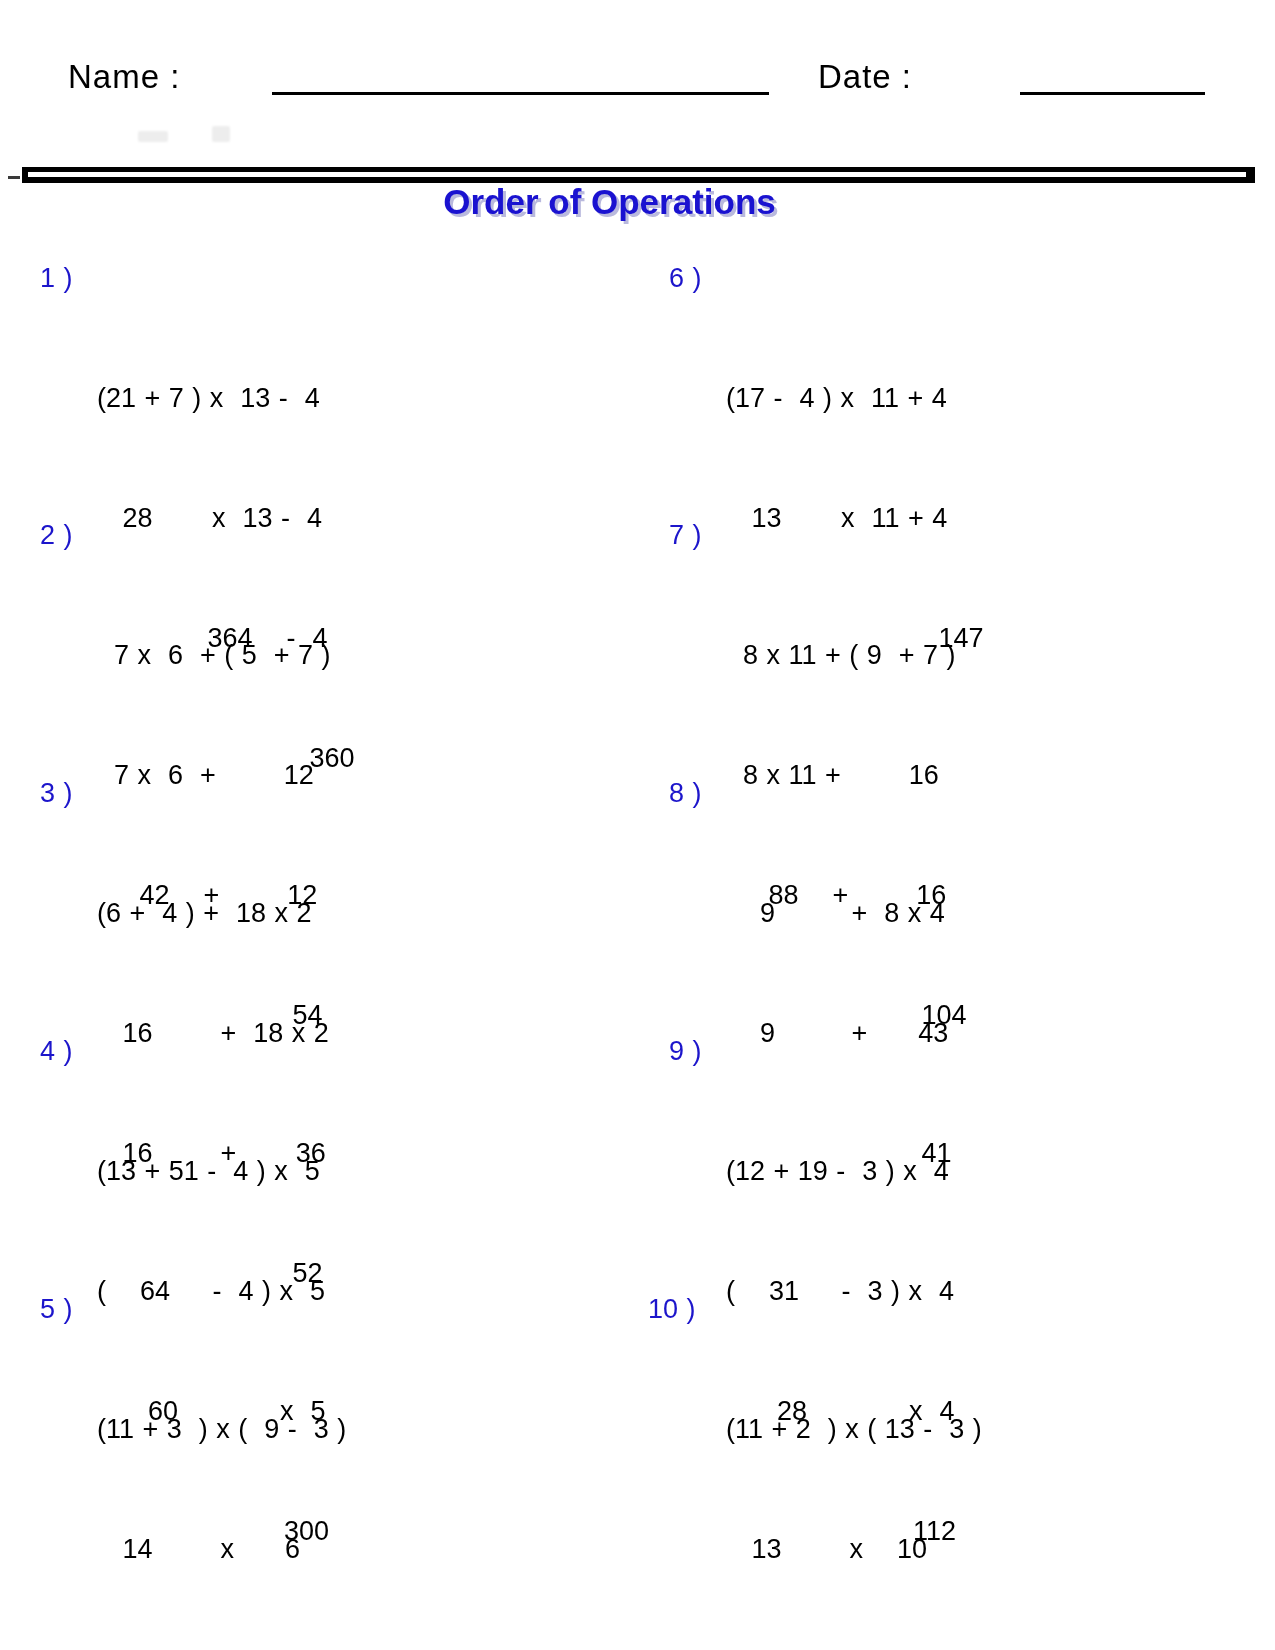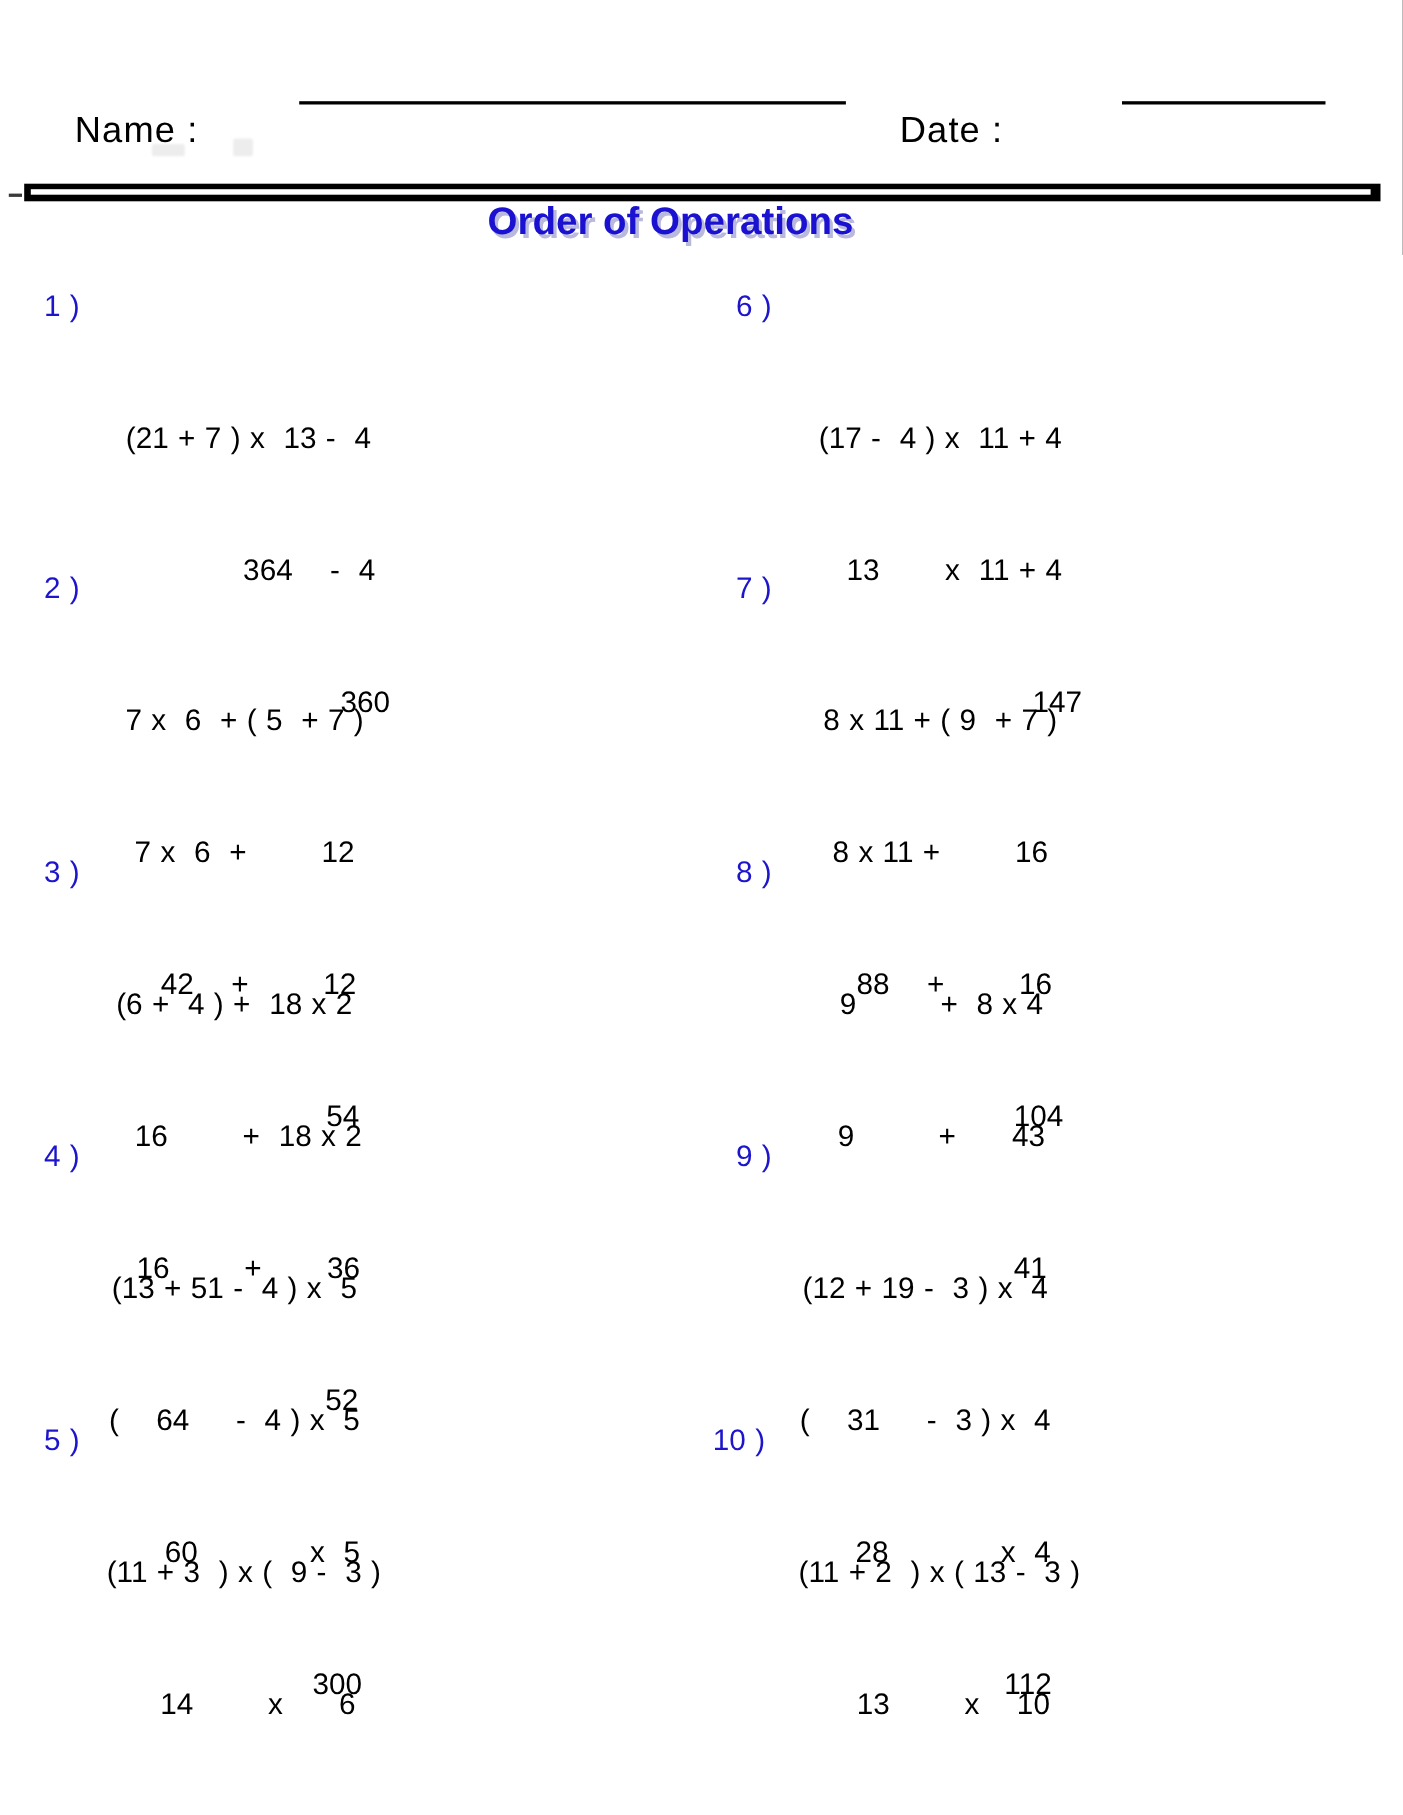--- a/index.html
+++ b/index.html
@@ -11,21 +11,20 @@
     overflow:hidden;
     font-family:"Liberation Sans","DejaVu Sans",sans-serif;
     color:#000;
   }
   
   .hdr-label{
     position:absolute;
     font-size:33px;
     letter-spacing:1px;
     white-space:pre;
-    margin-top:41px;
   }
   .name-label{left:68px;top:58px;}
   .date-label{left:818px;top:58px;}
   .blank-line{position:absolute;height:3px;background:#000;}
   .name-blank{left:272px;top:92px;width:497px;}
   .date-blank{left:1020px;top:92px;width:185px;}
   
   .smudge{position:absolute;background:rgba(0,0,0,0.07);filter:blur(1px);border-radius:2px;}
   .smudge-a{left:138px;top:131px;width:30px;height:11px;}
   .smudge-b{left:212px;top:126px;width:18px;height:16px;}
@@ -52,21 +51,21 @@
     white-space:pre;
     word-spacing:1px;
   }
   .plabel{
     position:absolute;
     left:-57px;top:0;
     color:var(--accent,#1c15cb);
     white-space:pre;
   }
   .p10 .plabel{left:-78px;}
-  .line{height:40px;text-align:center;}
+  .line{height:40px;}
   .p1{left:97px;top:258px;}
   .p2{left:97px;top:515px;}
   .p3{left:97px;top:773px;}
   .p4{left:97px;top:1031px;}
   .p5{left:97px;top:1289px;}
   .p6{left:726px;top:258px;}
   .p7{left:726px;top:515px;}
   .p8{left:726px;top:773px;}
   .p9{left:726px;top:1031px;}
   .p10{left:726px;top:1289px;}
@@ -88,20 +87,21 @@
   <div class="rule-dash"></div>
   <div class="rule">
       <div class="rule-inner"></div>
     </div>
 
   <div class="title">Order of Operations</div>
 
   <div class="problem p1">
     <span class="plabel">1 )</span>
     <div class="line">(21 + 7 ) x  13 -  4</div>
+    <div class="line">   28       x  13 -  4</div>
     <div class="line">             364    -  4</div>
     <div class="line">                         360</div>
   </div>
 
   <div class="problem p2">
     <span class="plabel">2 )</span>
     <div class="line">  7 x  6  + ( 5  + 7 )</div>
     <div class="line">  7 x  6  +        12</div>
     <div class="line">     42    +        12</div>
     <div class="line">                       54</div>

